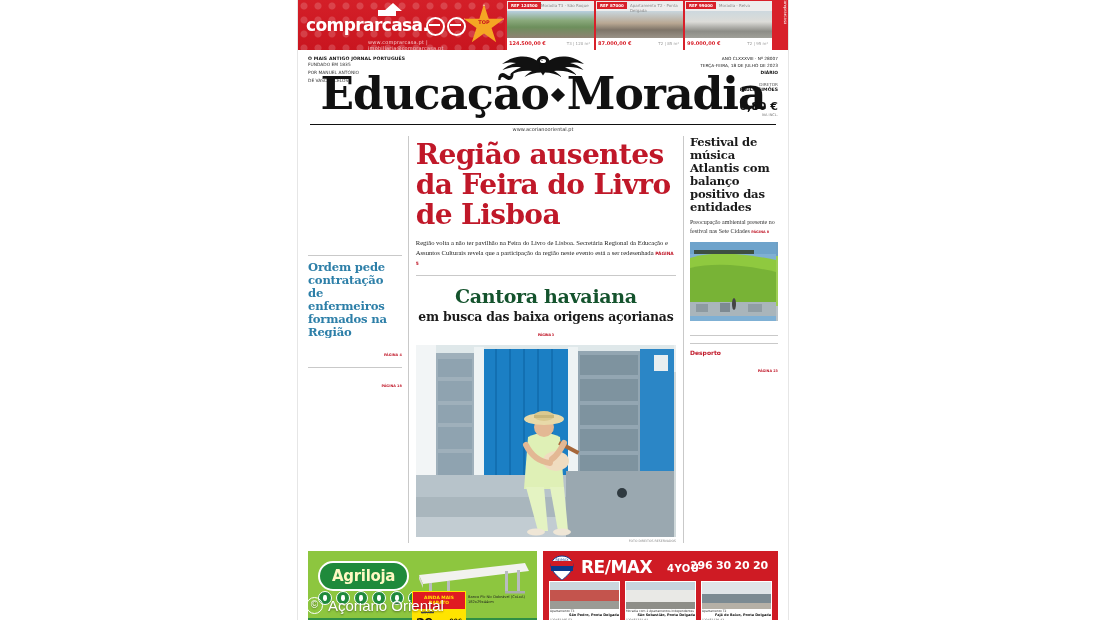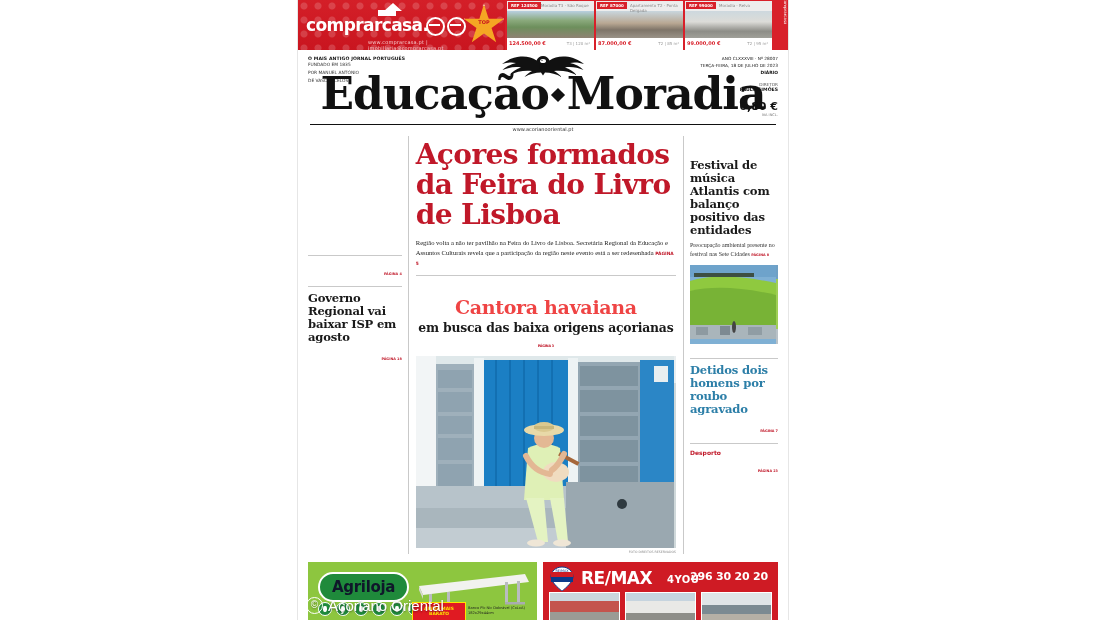--- a/index.html
+++ b/index.html
@@ -79,21 +79,21 @@
   .mh-rule{position:absolute;left:12px;right:12px;bottom:11px;height:1px;background:#111;}
   .mh-url{position:absolute;left:0;right:0;bottom:4px;text-align:center;
        font-family:"DejaVu Sans",sans-serif;font-size:5px;color:#333;background:#fff;
        display:block;}
   .mh-url span{background:#fff;padding:0 6px;}
 
   
   .content{display:flex;padding:0 10px;gap:0;}
   .colL{width:98px;padding-right:6px;}
   .colC{width:272px;border-left:1px solid #c9c9c9;border-right:1px solid #c9c9c9;padding:0 7px;}
-  .colR{width:92px;padding-left:6px;margin-top:23px;}
+  .colR{width:92px;padding-left:6px;}
 
   .lead h1{margin:4px 0 0;font-family:"DejaVu Serif",serif;font-weight:bold;
        font-size:28px;line-height:1.07;color:#c01829;letter-spacing:-.6px;}
   .lead p{margin:8px 0 0;font-family:"Liberation Serif",serif;font-size:6.6px;line-height:1.52;
        color:#222;}
   .lead p b{font-family:"DejaVu Sans",sans-serif;font-size:4.4px;color:#c01829;}
   .lead-rule{border-top:1px solid #c9c9c9;margin-top:7px;}
 
   .kicker{font-family:"DejaVu Sans",sans-serif;font-weight:bold;font-size:6px;color:#c01829;
        margin-bottom:1px;}
@@ -102,40 +102,40 @@
   .sb-h.blue{color:#2d7fa8;}
   .sb-sub{font-family:"Liberation Serif",serif;font-size:6px;line-height:1.5;color:#333;
        margin-top:3px;}
   .pgref{font-family:"DejaVu Sans",sans-serif;font-weight:bold;font-size:3.4px;color:#c01829;
        display:inline-block;}
   .ruleT{border-top:1px solid #c9c9c9;margin:7px 0 5px;}
   .pgline{text-align:right;margin-top:2px;}
 
   
   .c-head{text-align:center;font-family:"DejaVu Serif",serif;font-weight:bold;font-size:19px;
-       color:#ef4444;margin-top:20px;letter-spacing:-.3px;}
+       color:#14532d;margin-top:9px;letter-spacing:-.3px;}
   .c-sub{text-align:center;font-family:"DejaVu Serif",serif;font-weight:bold;font-size:12.4px;
        color:#1a1a1a;margin-top:2px;letter-spacing:-.2px;}
   .photo{position:relative;margin-top:6px;height:192px;overflow:hidden;
        background:linear-gradient(180deg,#e9eef0 0 14%,#cfd8da 14% 100%);}
   .credit{text-align:right;font-family:"DejaVu Sans",sans-serif;font-size:3.2px;color:#888;
        margin-top:2px;}
 
   
   .rphoto{height:86px;margin-top:6px;position:relative;overflow:hidden;
        background:linear-gradient(180deg,#6fa0c4 0 16%,#9fcf55 16% 74%,#b9c2c8 74% 100%);}
   .rphoto .cap{position:absolute;left:0;right:0;bottom:0;height:7px;background:#fff;
        text-align:right;}
 
   
   .botads{display:flex;gap:6px;padding:8px 10px 0;}
   .ad-agri{position:relative;width:230px;height:86px;overflow:hidden;
        background:linear-gradient(180deg,#8dc63f 0 78%,#2f8f45 78% 100%);}
   .agri-logo{position:absolute;left:10px;top:10px;padding:4px 12px;border-radius:16px;
-       background:#1f8a3b;border:2px solid #fff;color:#0f172a;font-family:"DejaVu Sans",sans-serif;
+       background:#1f8a3b;border:2px solid #fff;color:#fef9c3;font-family:"DejaVu Sans",sans-serif;
        font-weight:bold;font-size:15px;letter-spacing:-.3px;}
   .agri-icons{position:absolute;left:10px;top:40px;display:flex;gap:4px;}
   .agri-icons i{width:12px;height:12px;border-radius:50%;background:#1f8a3b;border:1px solid #fff;
        display:block;position:relative;}
   .agri-icons i:after{content:"";position:absolute;left:4px;top:3px;width:4px;height:6px;
        background:#fff;border-radius:40%;}
   .agri-table{position:absolute;right:6px;top:6px;width:118px;height:52px;}
   .agri-badge{position:absolute;left:104px;top:40px;width:52px;height:40px;background:#e01a22;
        border:1px solid #ffe400;}
   .agri-badge .b1{text-align:center;color:#ffe400;font-family:"DejaVu Sans",sans-serif;
@@ -272,32 +272,32 @@
         <span>www.acorianooriental.pt</span>
       </div>
     </div>
 
     <div class="content">
 
       <div class="colL">
         <div style="height:112px"></div>
         <div class="ruleT"></div>
         <div>
+          <div class="sb-h blue">Ordem pede contratação de enfermeiros formados na Região</div>
           <div class="pgline"><span class="pgref">PÁGINA 4</span></div>
         </div>
         <div class="ruleT"></div>
         <div>
-          <div class="sb-h">Governo Regional vai baixar ISP em agosto</div>
           <div class="pgline"><span class="pgref">PÁGINA 18</span></div>
         </div>
       </div>
 
       <div class="colC">
         <div class="lead">
-          <h1>Açores formados da Feira do Livro de Lisboa</h1>
+          <h1>Região ausentes da Feira do Livro de Lisboa</h1>
           <p><span>Região volta a não ter pavilhão na Feira do Livro de Lisboa. Secretária Regional da Educação e Assuntos Culturais revela que a participação da região neste evento está a ser redesenhada</span>
             <b>PÁGINA 5</b></p>
         </div>
         <div class="lead-rule"></div>
 
         <div>
           <div class="c-head">Cantora havaiana</div>
           <div class="c-sub">
             <span>em busca das baixa origens açorianas</span><span class="pgref">PÁGINA 3</span>
           </div>
@@ -381,24 +381,20 @@
             <rect x="30" y="61" width="10" height="9" fill="#7d8a92"></rect>
             <rect x="58" y="62" width="14" height="8" fill="#909da4"></rect>
             <ellipse cx="44" cy="62" rx="2" ry="6" fill="#444"></ellipse>
           </svg>
           <div class="cap">
             
           </div>
         </div>
 
         <div class="ruleT"></div>
-        <div>
-          <div class="sb-h blue">Detidos dois homens por roubo agravado</div>
-          <div class="pgline"><span class="pgref">PÁGINA 7</span></div>
-        </div>
         <div class="ruleT"></div>
         <div>
           <div class="kicker">Desporto</div>
           <div class="pgline"><span class="pgref">PÁGINA 23</span></div>
         </div>
       </div>
     </div>
 
     <div class="botads">
 

